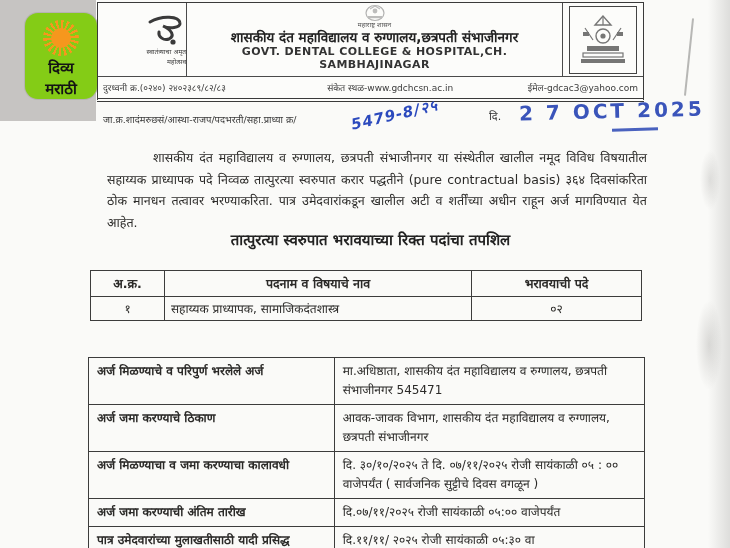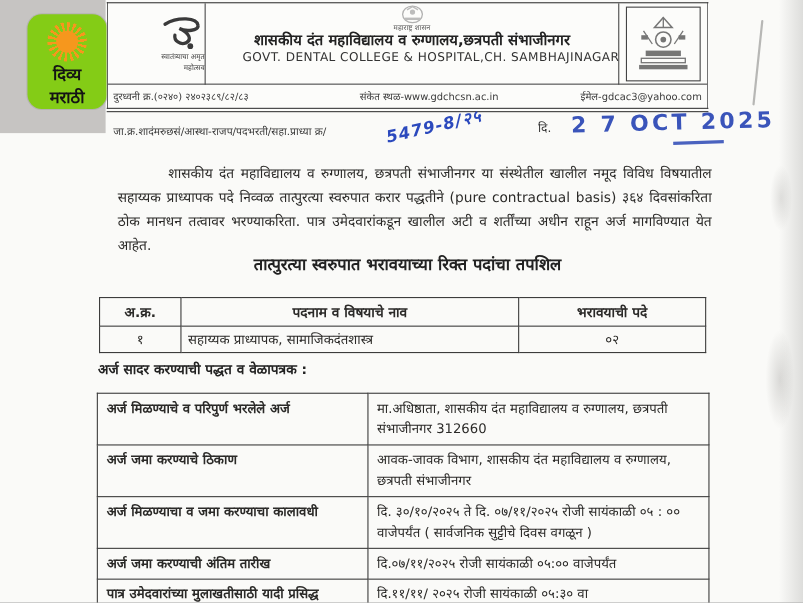--- a/index.html
+++ b/index.html
@@ -20,21 +20,21 @@
       border:1.5px solid #3a3a3a;border-bottom:4px double #3a3a3a;box-sizing:border-box;}
   .lh-left{position:absolute;left:0;top:0;width:88px;height:74px;border-right:1px solid #4a4a4a;
            display:flex;flex-direction:column;align-items:flex-end;justify-content:center;}
   .amrit-caption{font-size:6.5px;color:#3c3c3c;text-align:center;line-height:8px;margin-top:2px;}
   .lh-right{position:absolute;right:0;top:0;width:80px;height:74px;border-left:1px solid #4a4a4a;
             display:flex;align-items:center;justify-content:center;}
   .emblem-box{width:66px;height:66px;border:1.5px solid #444;display:flex;align-items:center;justify-content:center;}
   .lh-center{position:absolute;left:88px;right:80px;top:0;height:74px;text-align:center;}
   .seal-caption{font-size:6.5px;color:#555;line-height:7px;}
   .lh-title-mr{font-size:13.5px;font-weight:bold;color:#222;line-height:15px;margin-top:1px;}
-  .lh-title-en{font-size:11px;font-weight:normal;color:#333;letter-spacing:.4px;line-height:13px;text-align:right;}
+  .lh-title-en{font-size:11px;font-weight:bold;color:#333;letter-spacing:.4px;line-height:13px;}
   .lh-addr{font-size:9.5px;font-weight:bold;color:#3b3b3b;line-height:12px;}
   .lh-contact{position:absolute;left:0;right:0;bottom:0;height:21px;border-top:1px solid #4a4a4a;
               display:flex;align-items:center;font-size:9px;color:#3a3a3a;}
   .lh-contact .c1{flex:1.25;padding-left:5px;text-align:left;}
   .lh-contact .c2{flex:1.15;text-align:center;}
   .lh-contact .c3{flex:1;text-align:right;padding-right:5px;}
   
   .refline{position:absolute;left:103px;top:113px;font-size:9.5px;color:#3a3a3a;}
   .handwritten{position:absolute;left:350px;top:104px;font-size:15px;color:#2b49bd;
                transform:rotate(-13deg);font-style:italic;font-weight:bold;letter-spacing:1px;}
@@ -155,26 +155,25 @@
       <th class="col-cnt">भरावयाची पदे</th>
     </tr>
     <tr>
       <td class="col-sr">१</td>
       <td class="col-post">सहाय्यक प्राध्यापक, सामाजिकदंतशास्त्र</td>
       <td class="col-cnt">०२</td>
     </tr>
   </tbody>
     </table>
 
-  <div class="sched-title">अर्ज सादर करण्याची पद्धत व वेळापत्रक :</div>
   <table class="stab">
     <tbody>
         <tr>
       <td class="lbl">अर्ज मिळण्याचे व परिपुर्ण भरलेले अर्ज</td>
-      <td class="val">मा.अधिष्ठाता, शासकीय दंत महाविद्यालय व रुग्णालय, छत्रपती संभाजीनगर 312660</td>
+      <td class="val">मा.अधिष्ठाता, शासकीय दंत महाविद्यालय व रुग्णालय, छत्रपती संभाजीनगर 545471</td>
     </tr>
     <tr>
       <td class="lbl">अर्ज जमा करण्याचे ठिकाण</td>
       <td class="val">आवक-जावक विभाग, शासकीय दंत महाविद्यालय व रुग्णालय, छत्रपती संभाजीनगर</td>
     </tr>
     <tr>
       <td class="lbl">अर्ज मिळण्याचा व जमा करण्याचा कालावधी</td>
       <td class="val">दि. ३०/१०/२०२५ ते दि. ०७/११/२०२५ रोजी सायंकाळी ०५ : ०० वाजेपर्यंत ( सार्वजनिक सुट्टीचे दिवस वगळून )</td>
     </tr>
     <tr>

